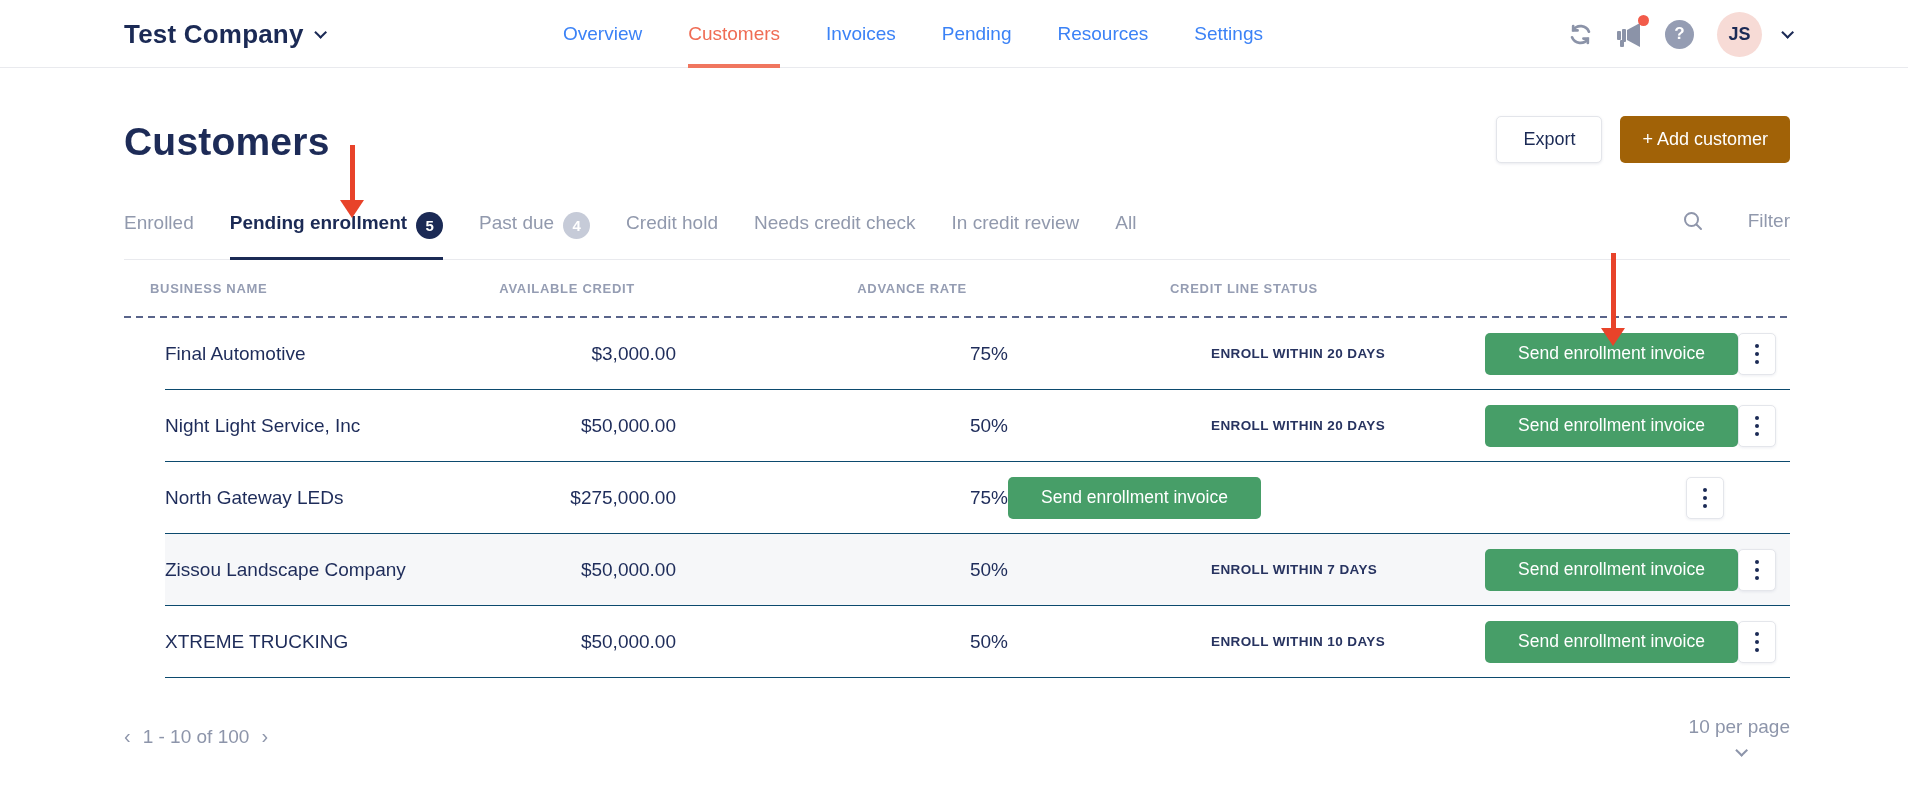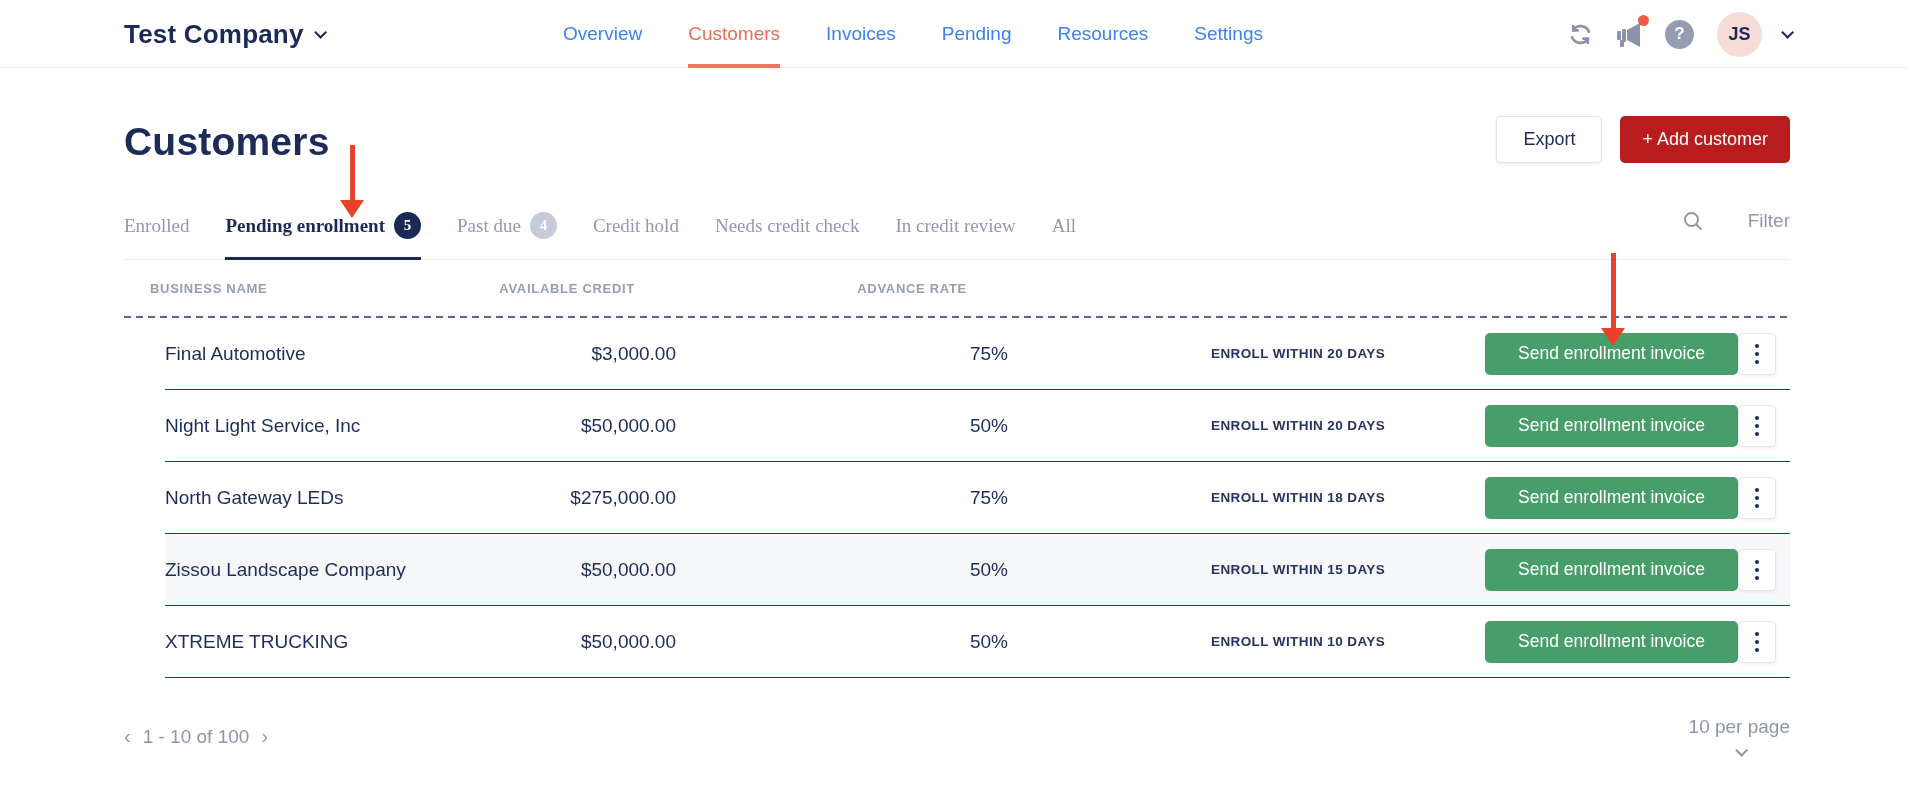--- a/index.html
+++ b/index.html
@@ -39,37 +39,37 @@
   
   .content { position:absolute; left:124px; right:118px; top:68px; }
 
   .title-row { position:relative; margin-top:52px; height:52px; }
   .page-title { font-size:39px; font-weight:bold; letter-spacing:0.2px; color:#1d2b57; }
   .actions { position:absolute; right:0; top:-4px; display:flex; gap:18px; }
   .btn { height:47px; border-radius:5px; font-size:18px; display:flex; align-items:center;
     justify-content:center; cursor:pointer; border:none; font-family:inherit; }
   .btn-export { background:#ffffff; color:#1b2a55; border:1px solid #e3e5ea;
     box-shadow:0 1px 3px rgba(27,42,85,0.10); padding:0 26px; }
-  .btn-add { background:#b91c1c; color:#ffffff; padding:0 22px; }
+  .btn-add { background:#a16207; color:#ffffff; padding:0 22px; }
 
   
   .red-arrow { position:absolute; width:24px; }
   .red-arrow .shaft { width:5px; margin:0 auto; background:#e8432a; }
   .red-arrow .head { width:0; height:0; border-left:12px solid transparent;
     border-right:12px solid transparent; border-top:18px solid #e8432a; }
   .arrow-1 { left:340px; top:145px; }
   .arrow-1 .shaft { height:55px; }
   .arrow-2 { left:1601px; top:253px; }
   .arrow-2 .shaft { height:75px; }
 
   
   .tabs-row { position:relative; margin-top:34px; border-bottom:1px solid #e9eaee;
     display:flex; gap:36px; }
-  .tab { position:relative; display:flex; align-items:center; gap:9px; font-size:19px;
-    color:#9199ad; padding:6px 0 20px; cursor:pointer;font-family:Liberation Serif, serif; }
+  .tab { position:relative; display:flex; gap:9px; font-size:19px;
+    color:#9199ad; padding:6px 0 20px; cursor:pointer; }
   .tab.active { color:#1b2a55; font-weight:bold; }
   .tab.active::after { content:""; position:absolute; left:0; right:0; bottom:-1px;
     height:3px; background:#1b2a55; }
   .badge { width:27px; height:27px; border-radius:50%; display:inline-flex;
     align-items:center; justify-content:center; font-size:15px; font-weight:bold;
     color:#ffffff; }
   .badge.navy { background:#1b2a55; }
   .badge.muted { background:#c6cbd8; }
   .tabs-tools { position:absolute; right:0; top:4px; display:flex; align-items:center;
     gap:44px; }
@@ -197,20 +197,21 @@
           </svg>
         </span>
         <span class="filter-label">Filter</span>
       </div>
     </div>
 
     <div class="t-grid thead">
       <div class="th">BUSINESS NAME</div>
       <div class="th num">AVAILABLE CREDIT</div>
       <div class="th num">ADVANCE RATE</div>
+      <div class="th status-col">CREDIT LINE STATUS</div>
       <div></div>
         <div></div>
     </div>
     <div class="dashed-sep"></div>
 
     <div class="t-grid trow">
       <div class="cell-name">Final Automotive</div>
       <div class="cell-num num">$3,000.00</div>
       <div class="cell-num num">75%</div>
       <div class="cell-status status-col">ENROLL WITHIN 20 DAYS</div>
@@ -232,34 +233,33 @@
         <span class="dot"></span>
           <span class="dot"></span>
           <span class="dot"></span>
       </div>
     </div>
 
     <div class="t-grid trow">
       <div class="cell-name">North Gateway LEDs</div>
       <div class="cell-num num">$275,000.00</div>
       <div class="cell-num num">75%</div>
-      <div class="cell-status status-col">ENROLL WITHIN 18 DAYS</div>
       <button class="send-btn">Send enrollment invoice</button>
       <div class="kebab-btn">
         <span class="dot"></span>
           <span class="dot"></span>
           <span class="dot"></span>
       </div>
     </div>
 
     <div class="t-grid trow highlight">
       <div class="cell-name">Zissou Landscape Company</div>
       <div class="cell-num num">$50,000.00</div>
       <div class="cell-num num">50%</div>
-      <div class="cell-status status-col">ENROLL WITHIN 15 DAYS</div>
+      <div class="cell-status status-col">ENROLL WITHIN 7 DAYS</div>
       <button class="send-btn">Send enrollment invoice</button>
       <div class="kebab-btn">
         <span class="dot"></span>
           <span class="dot"></span>
           <span class="dot"></span>
       </div>
     </div>
 
     <div class="t-grid trow">
       <div class="cell-name">XTREME TRUCKING</div>

